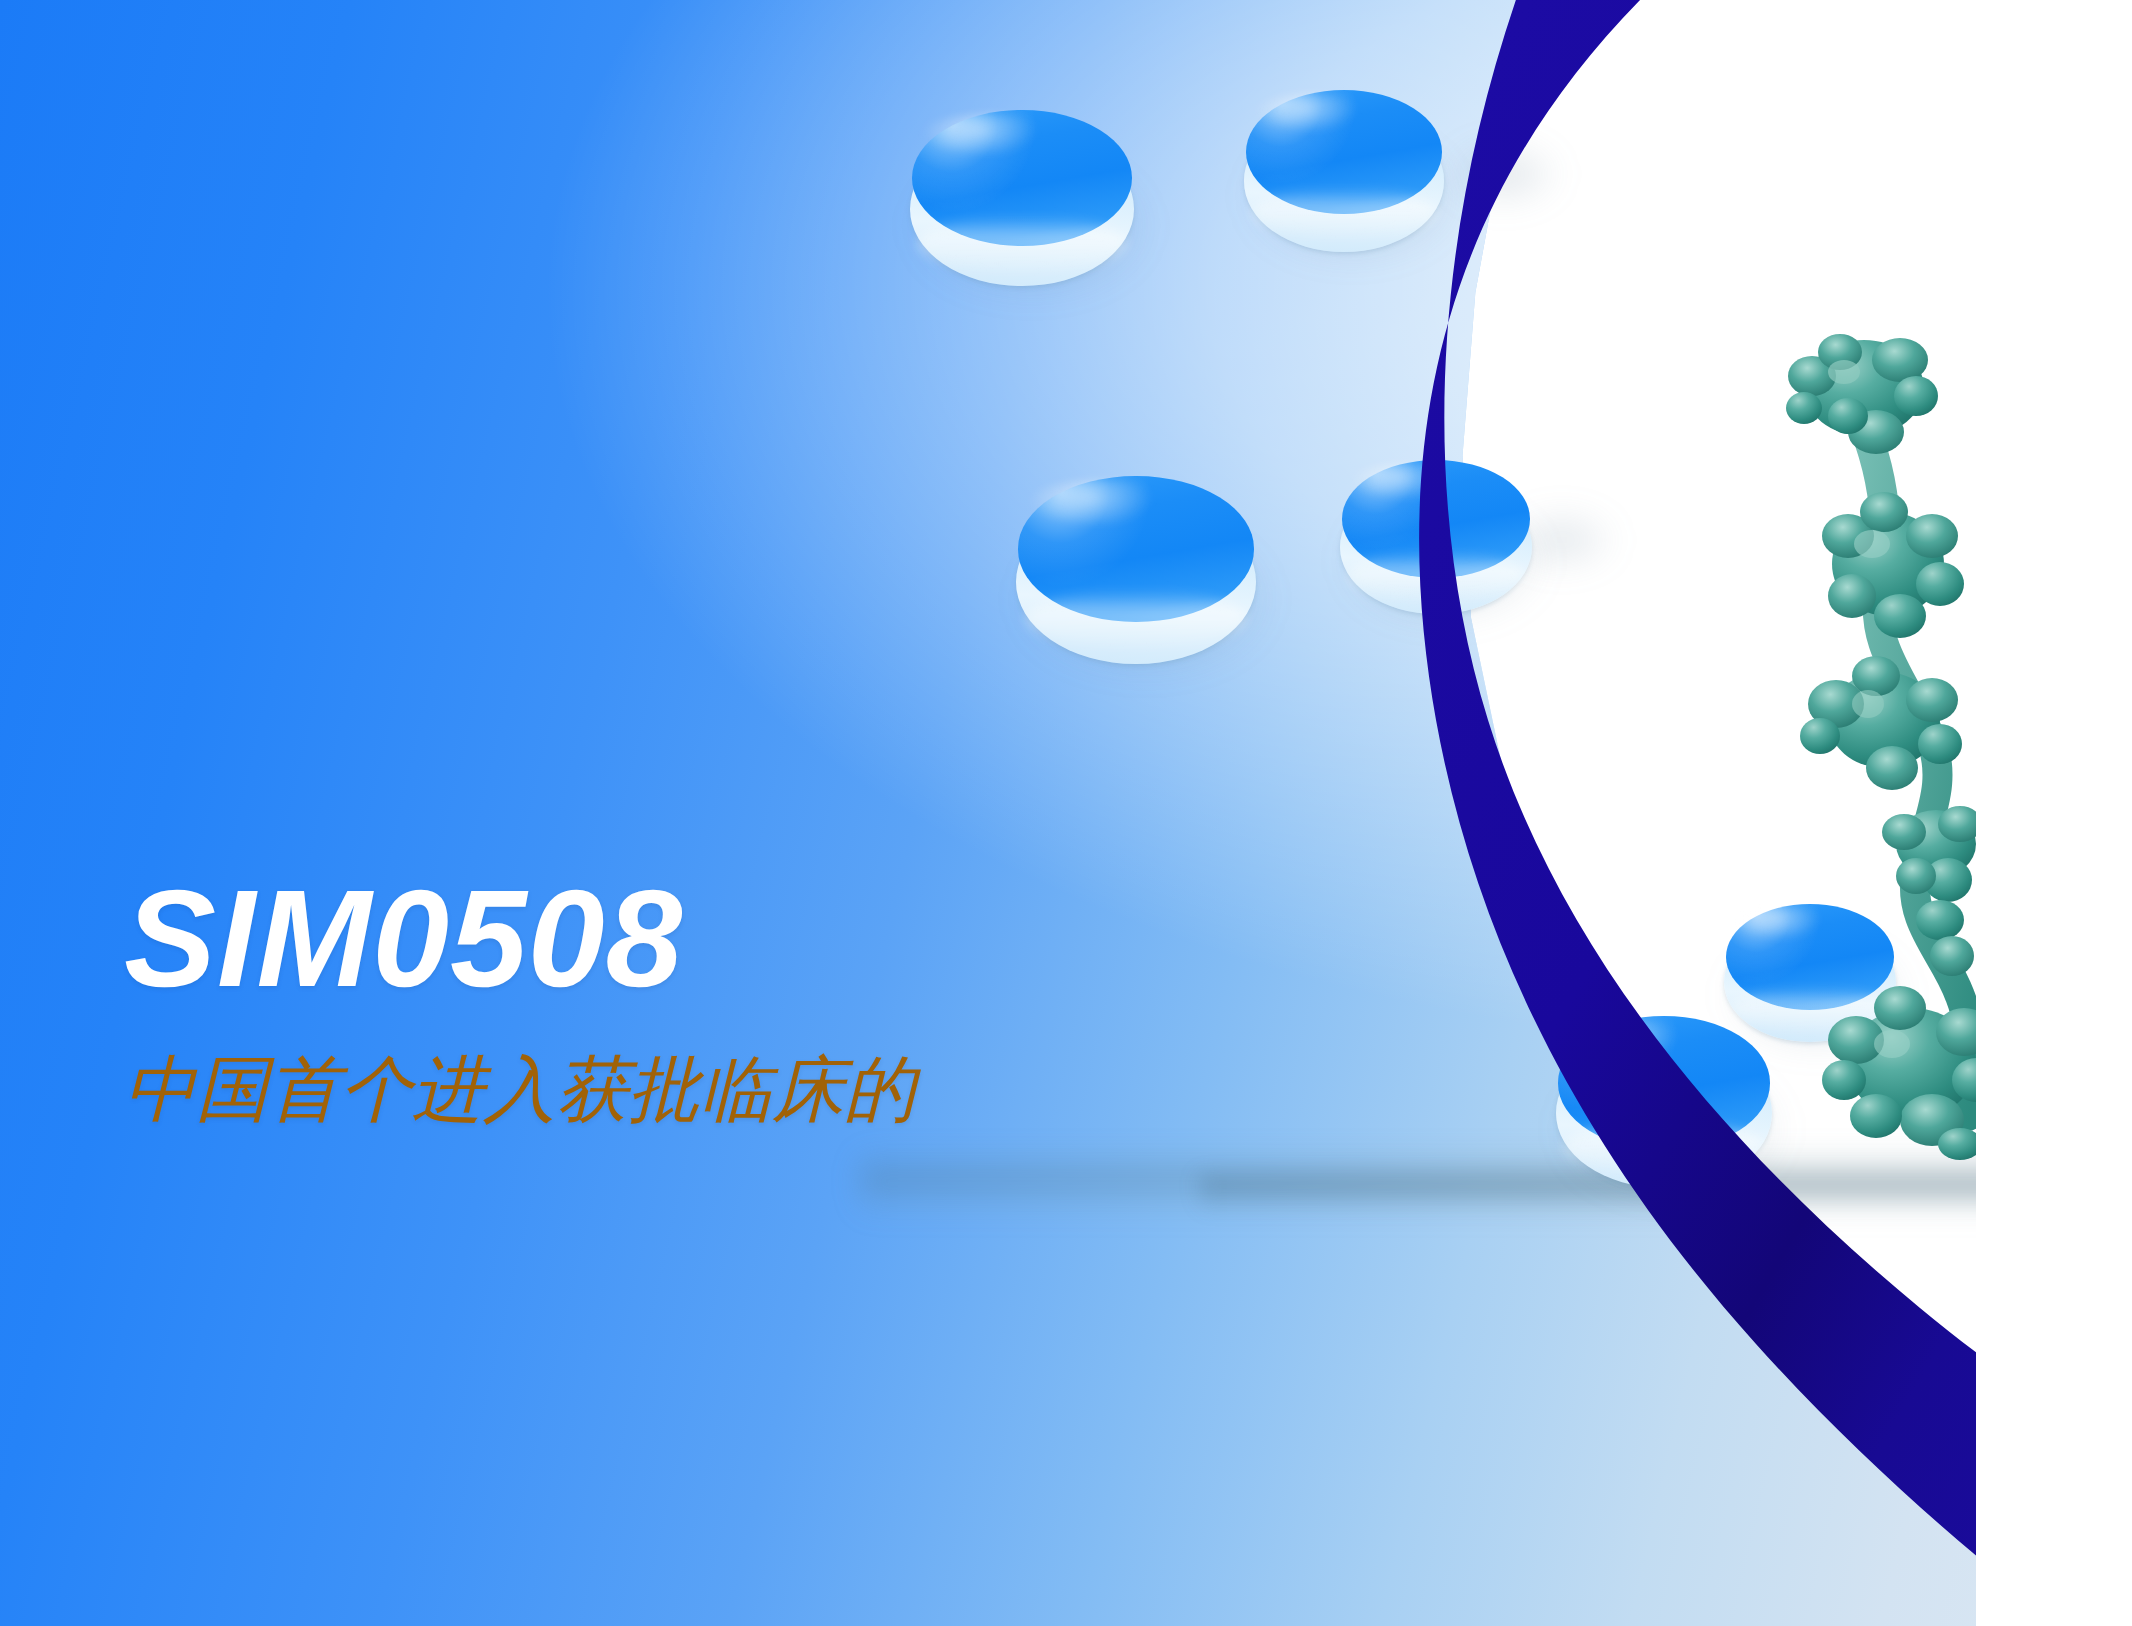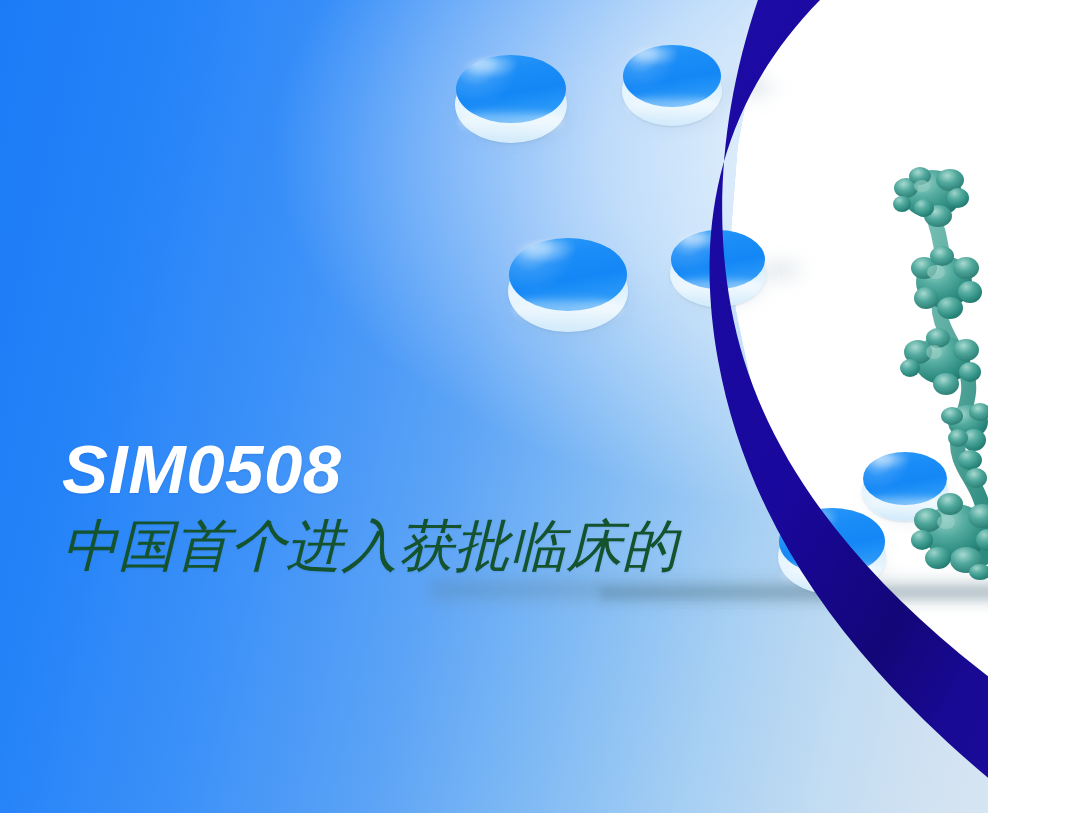--- a/index.html
+++ b/index.html
@@ -142,23 +142,23 @@
     letter-spacing: 0.5px;
     color: #ffffff;
     margin: 0;
     white-space: nowrap;
     text-shadow: 0 1px 2px rgba(20,70,150,0.18);
   }
   .subtitle {
     font-family: "DejaVu Sans", sans-serif;
     font-style: italic;
     font-weight: 500;
-    font-size: 56px;
+    font-size: 36px;
     line-height: 64px;
-    color: #14532d;
+    color: #a16207;
     margin: 6px 0 0 0;
     white-space: nowrap;
     text-shadow: 0 1px 2px rgba(20,70,150,0.14);
   }
 </style>
 </head>
 <body>
 
 <div id="poster">
 

